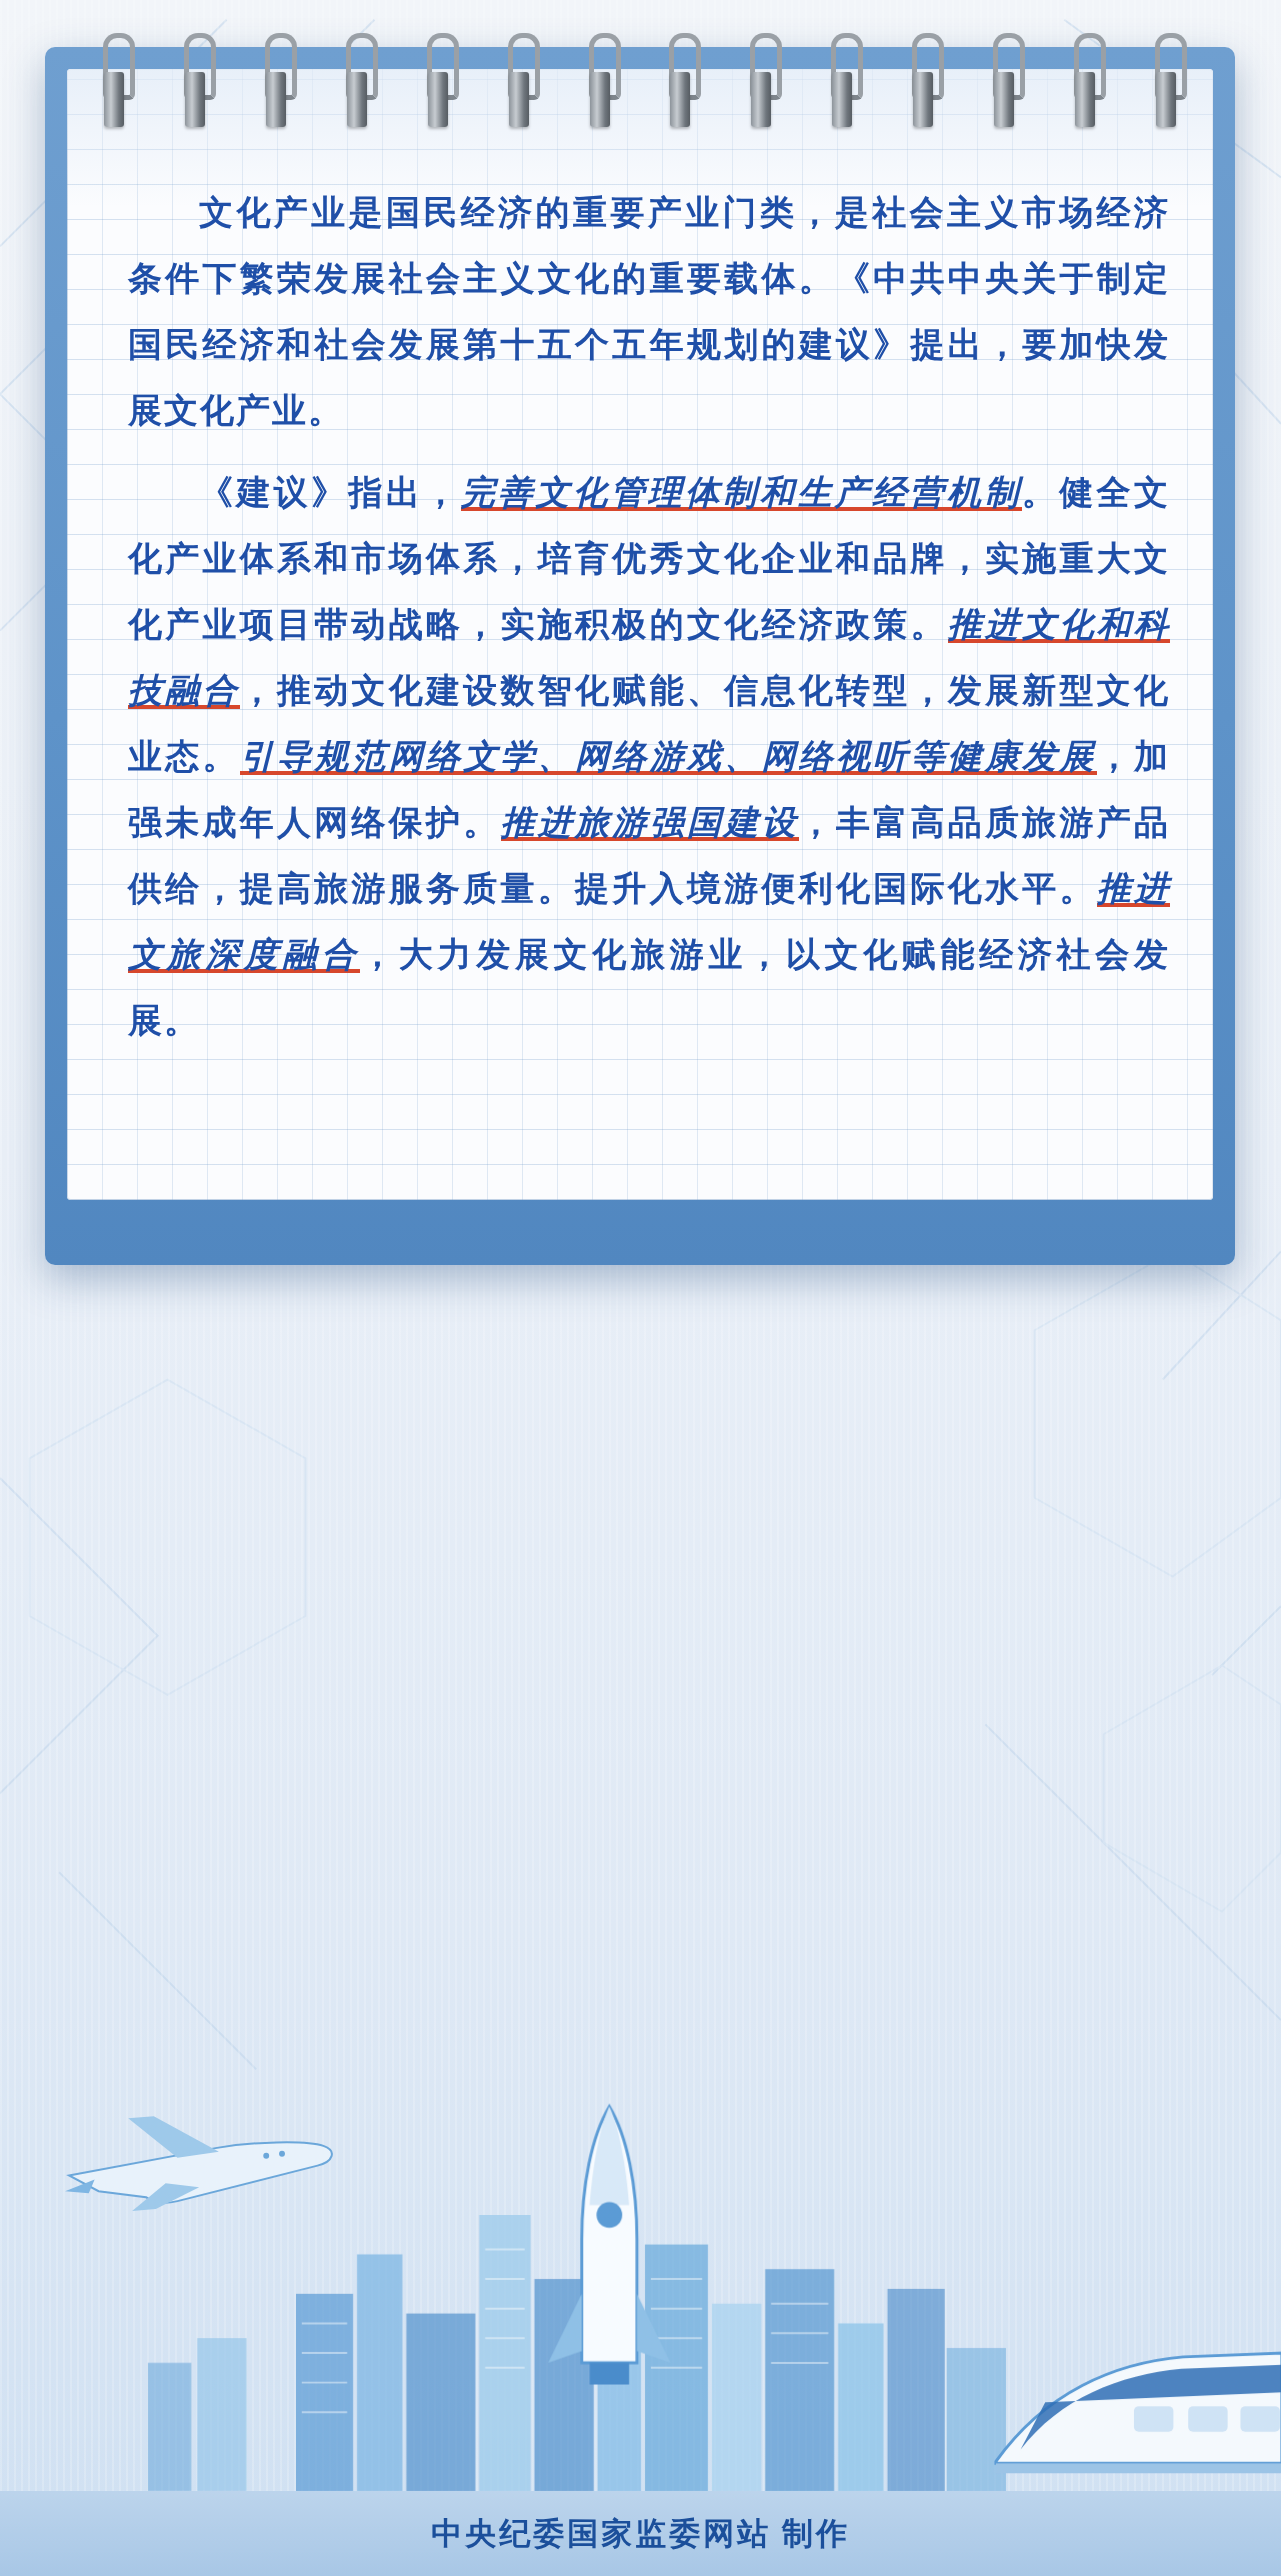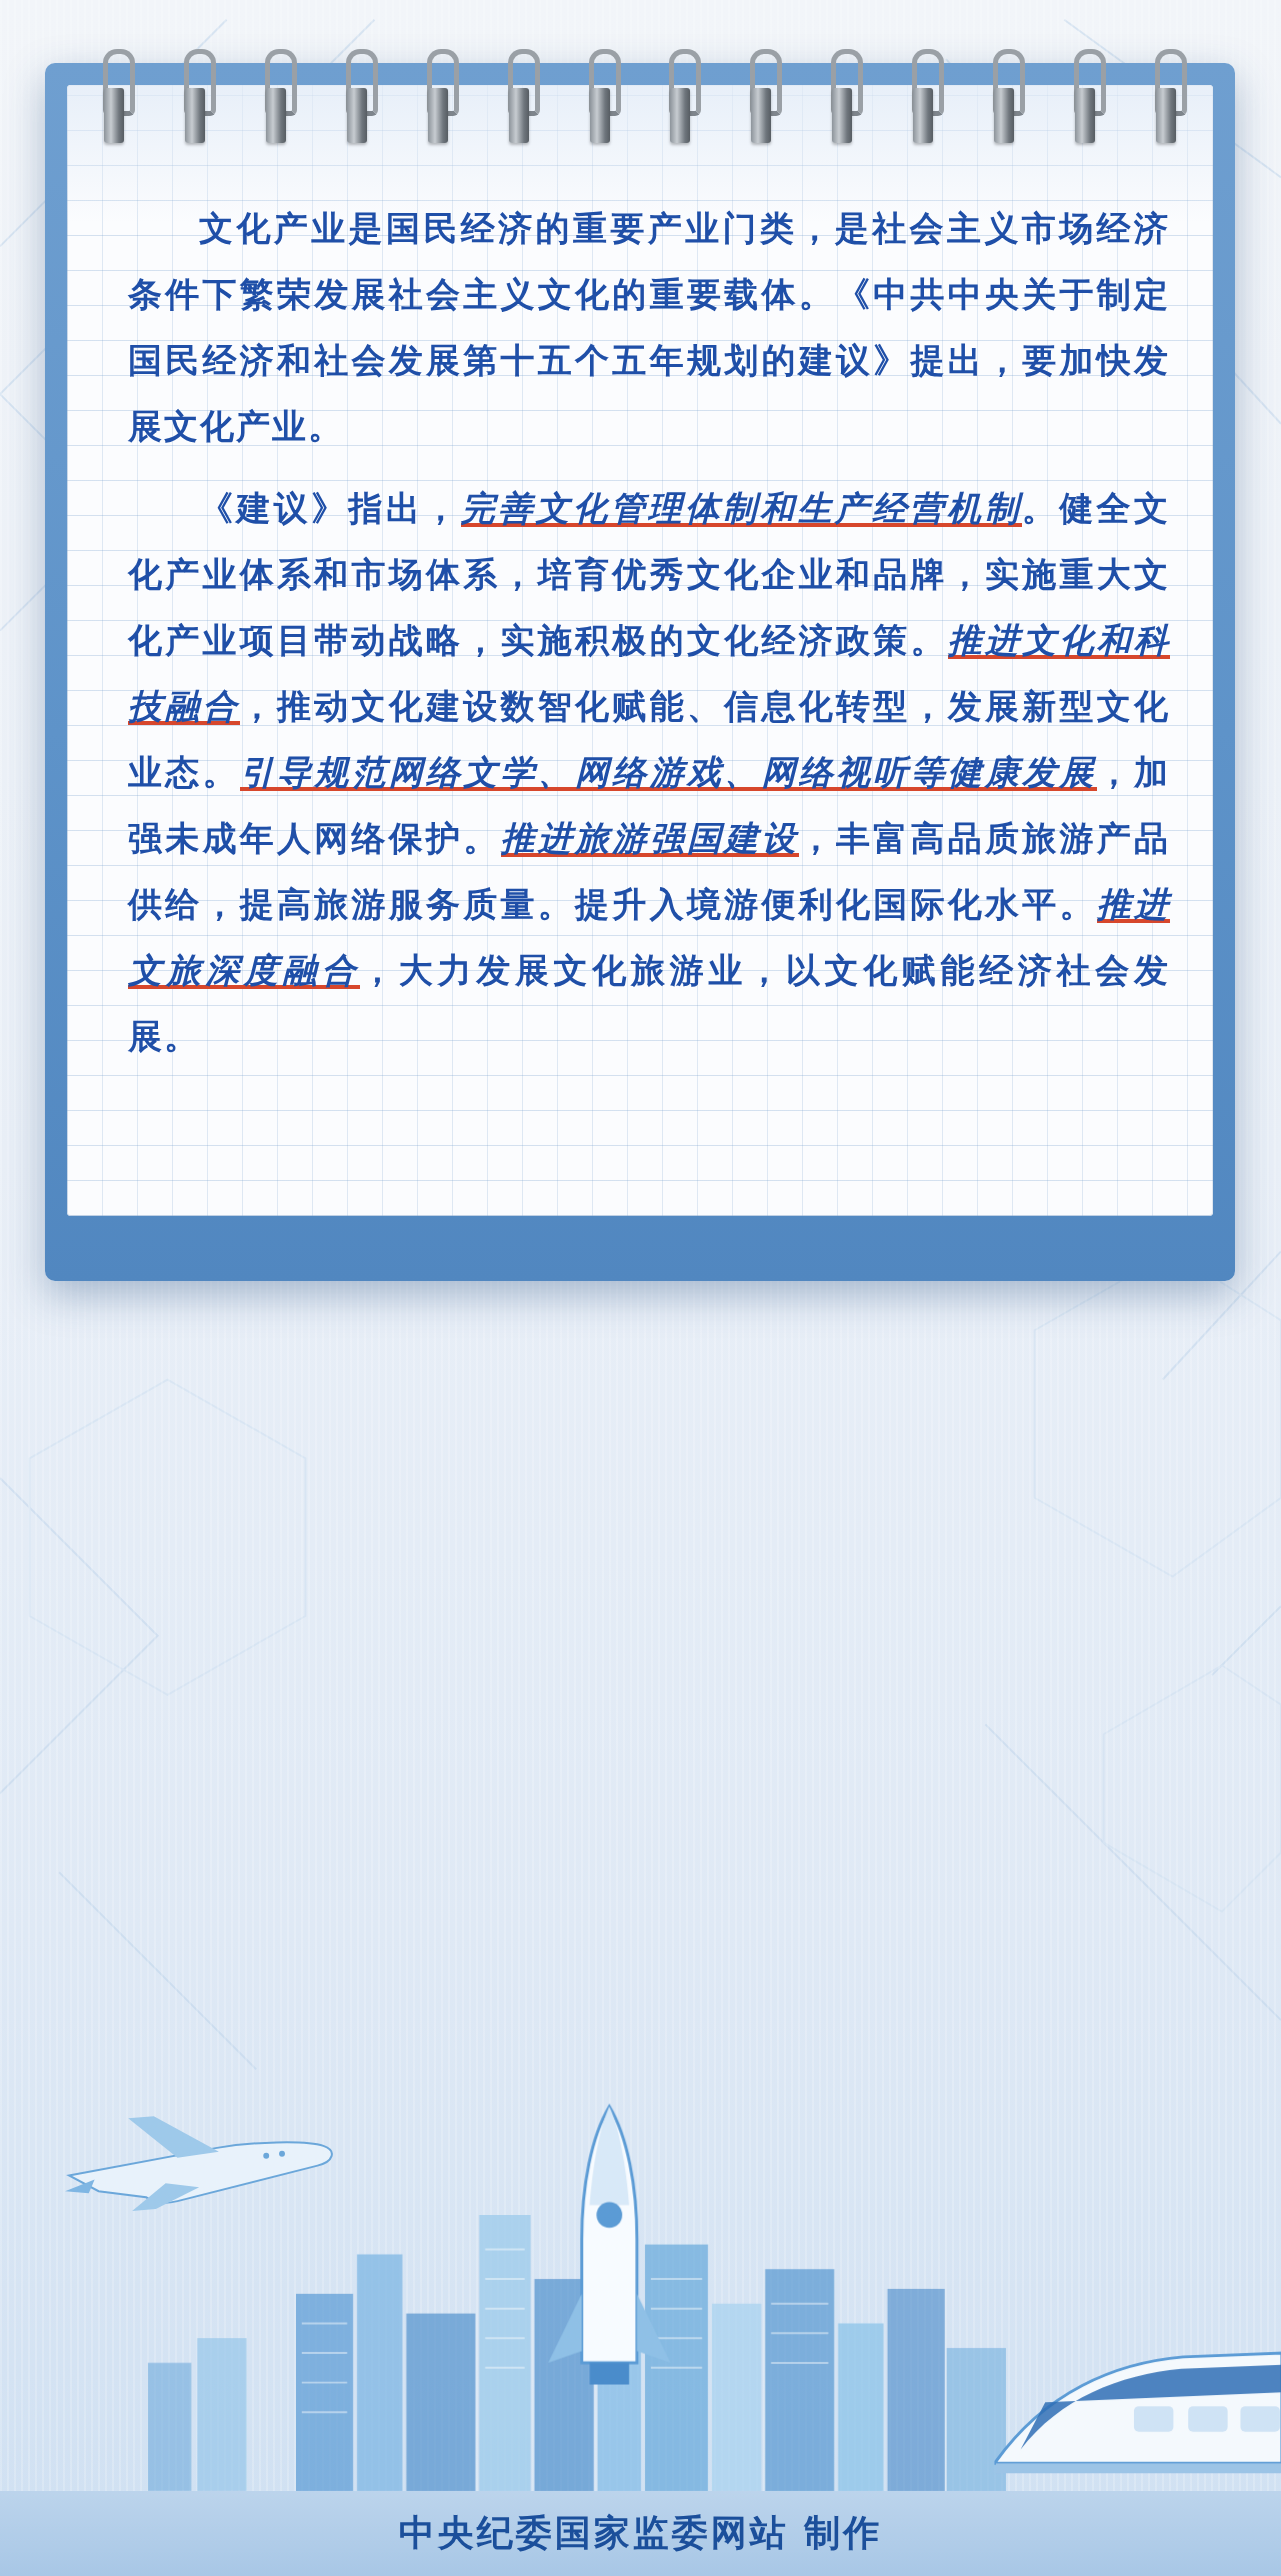--- a/index.html
+++ b/index.html
@@ -20,21 +20,21 @@
   }
   .bg-lines{position:absolute;inset:0;opacity:.55;}
   .bg-texture{
     position:absolute;inset:0;
     background-image:repeating-linear-gradient(90deg,rgba(255,255,255,.55) 0 2px,rgba(0,0,0,0) 2px 7px);
     opacity:.35;
   }
   
   .notepad{
     position:absolute;
-    left:45px;top:63px;width:1190px;height:1218px;
+    left:45px;top:47px;width:1190px;height:1218px;
     background:linear-gradient(180deg,#6f9fd0 0%,#5e93c9 55%,#5187c0 100%);
     border-radius:10px;
     box-shadow:0 14px 39px rgba(40,80,130,.35);
   }
   .paper{
     position:absolute;
     left:22px;top:22px;right:22px;bottom:65px;
     background:#fbfcfe;
     border-radius:4px;
     overflow:hidden;
@@ -94,21 +94,21 @@
     font-style:italic;
   }
   
   .skyline{position:absolute;left:0;right:0;bottom:85px;height:424px;}
   .footer-bar{
     position:absolute;left:0;right:0;bottom:0;height:85px;
     background:linear-gradient(180deg,#bcd4ec 0%,#a8c7e6 100%);
     display:flex;align-items:center;justify-content:center;
   }
   .footer-text{
-    color:#1b4f9b;font-size:36px;letter-spacing:3px;font-weight:700;
+    color:#1b4f9b;font-size:31px;letter-spacing:3px;font-weight:700;font-family:Liberation Serif, serif;
   }
 </style>
 </head>
 <body>
 
 <div id="poster">
 
   <svg class="bg-lines" viewBox="0 0 1300 2614" preserveAspectRatio="none">
     <g stroke="#bcd3ea" stroke-width="2" fill="none" opacity=".9">
       <path d="M0 250 L230 20"></path>

